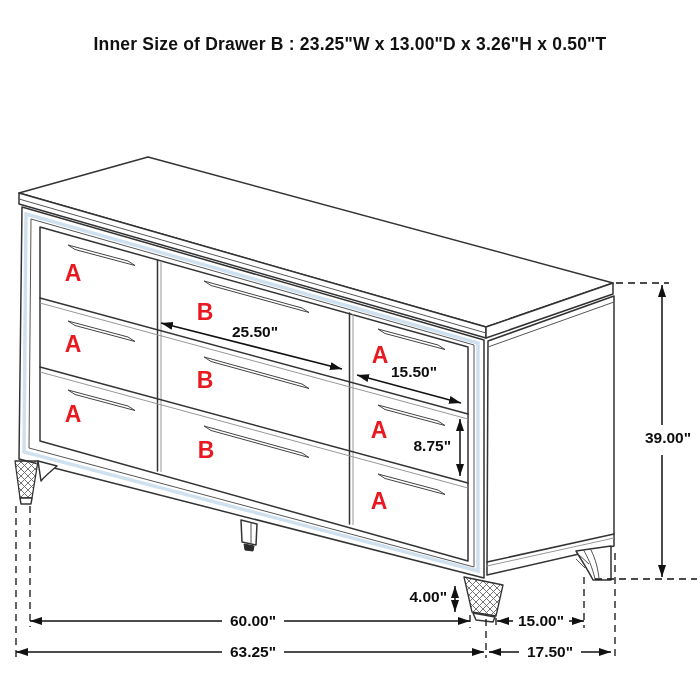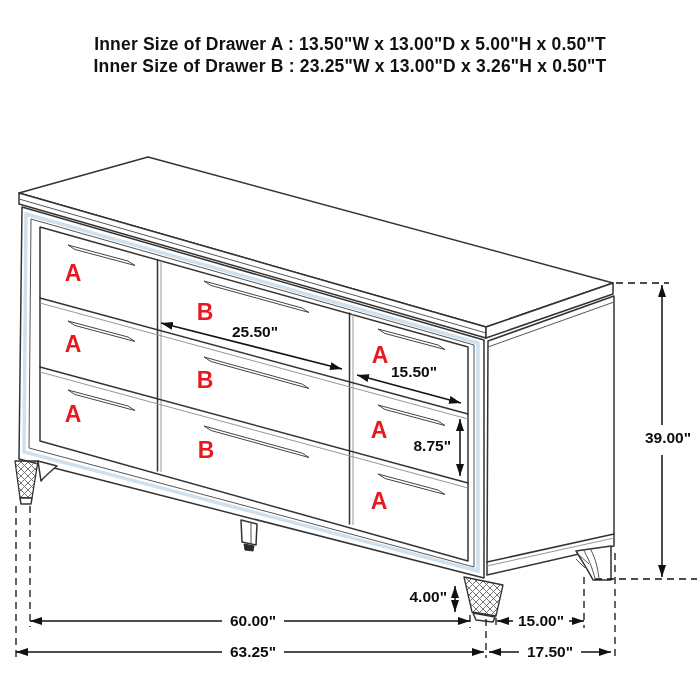--- a/index.html
+++ b/index.html
@@ -17,21 +17,20 @@
   .dash{stroke:#111;stroke-width:1.3;fill:none;stroke-dasharray:7 5;}
   .dimtxt{font:bold 15.5px "Liberation Sans", sans-serif;fill:#0d0d0d;}
   .red{font:bold 23px "Liberation Sans", sans-serif;fill:#e8191f;}
 </style>
 </head>
 <body>
 
 <div id="stage">
 
   <div id="header">
-    <div>Inner Size of Drawer A : 13.50"W x 13.00"D x 5.00"H x 0.50"T</div>
     <div>Inner Size of Drawer B : 23.25"W x 13.00"D x 3.26"H x 0.50"T</div>
   </div>
 
   <svg width="700" height="700" viewBox="0 0 700 700">
     <defs>
       <marker id="arr" markerWidth="13" markerHeight="10" refX="12" refY="4" orient="auto-start-reverse" markerUnits="userSpaceOnUse">
         <path d="M0,0 L12,4 L0,8 Z" fill="#111"></path>
       </marker>
       <pattern id="xh" width="7" height="7" patternUnits="userSpaceOnUse">
         <path d="M0,0 L7,7 M7,0 L0,7" stroke="#666" stroke-width="0.9"></path>

